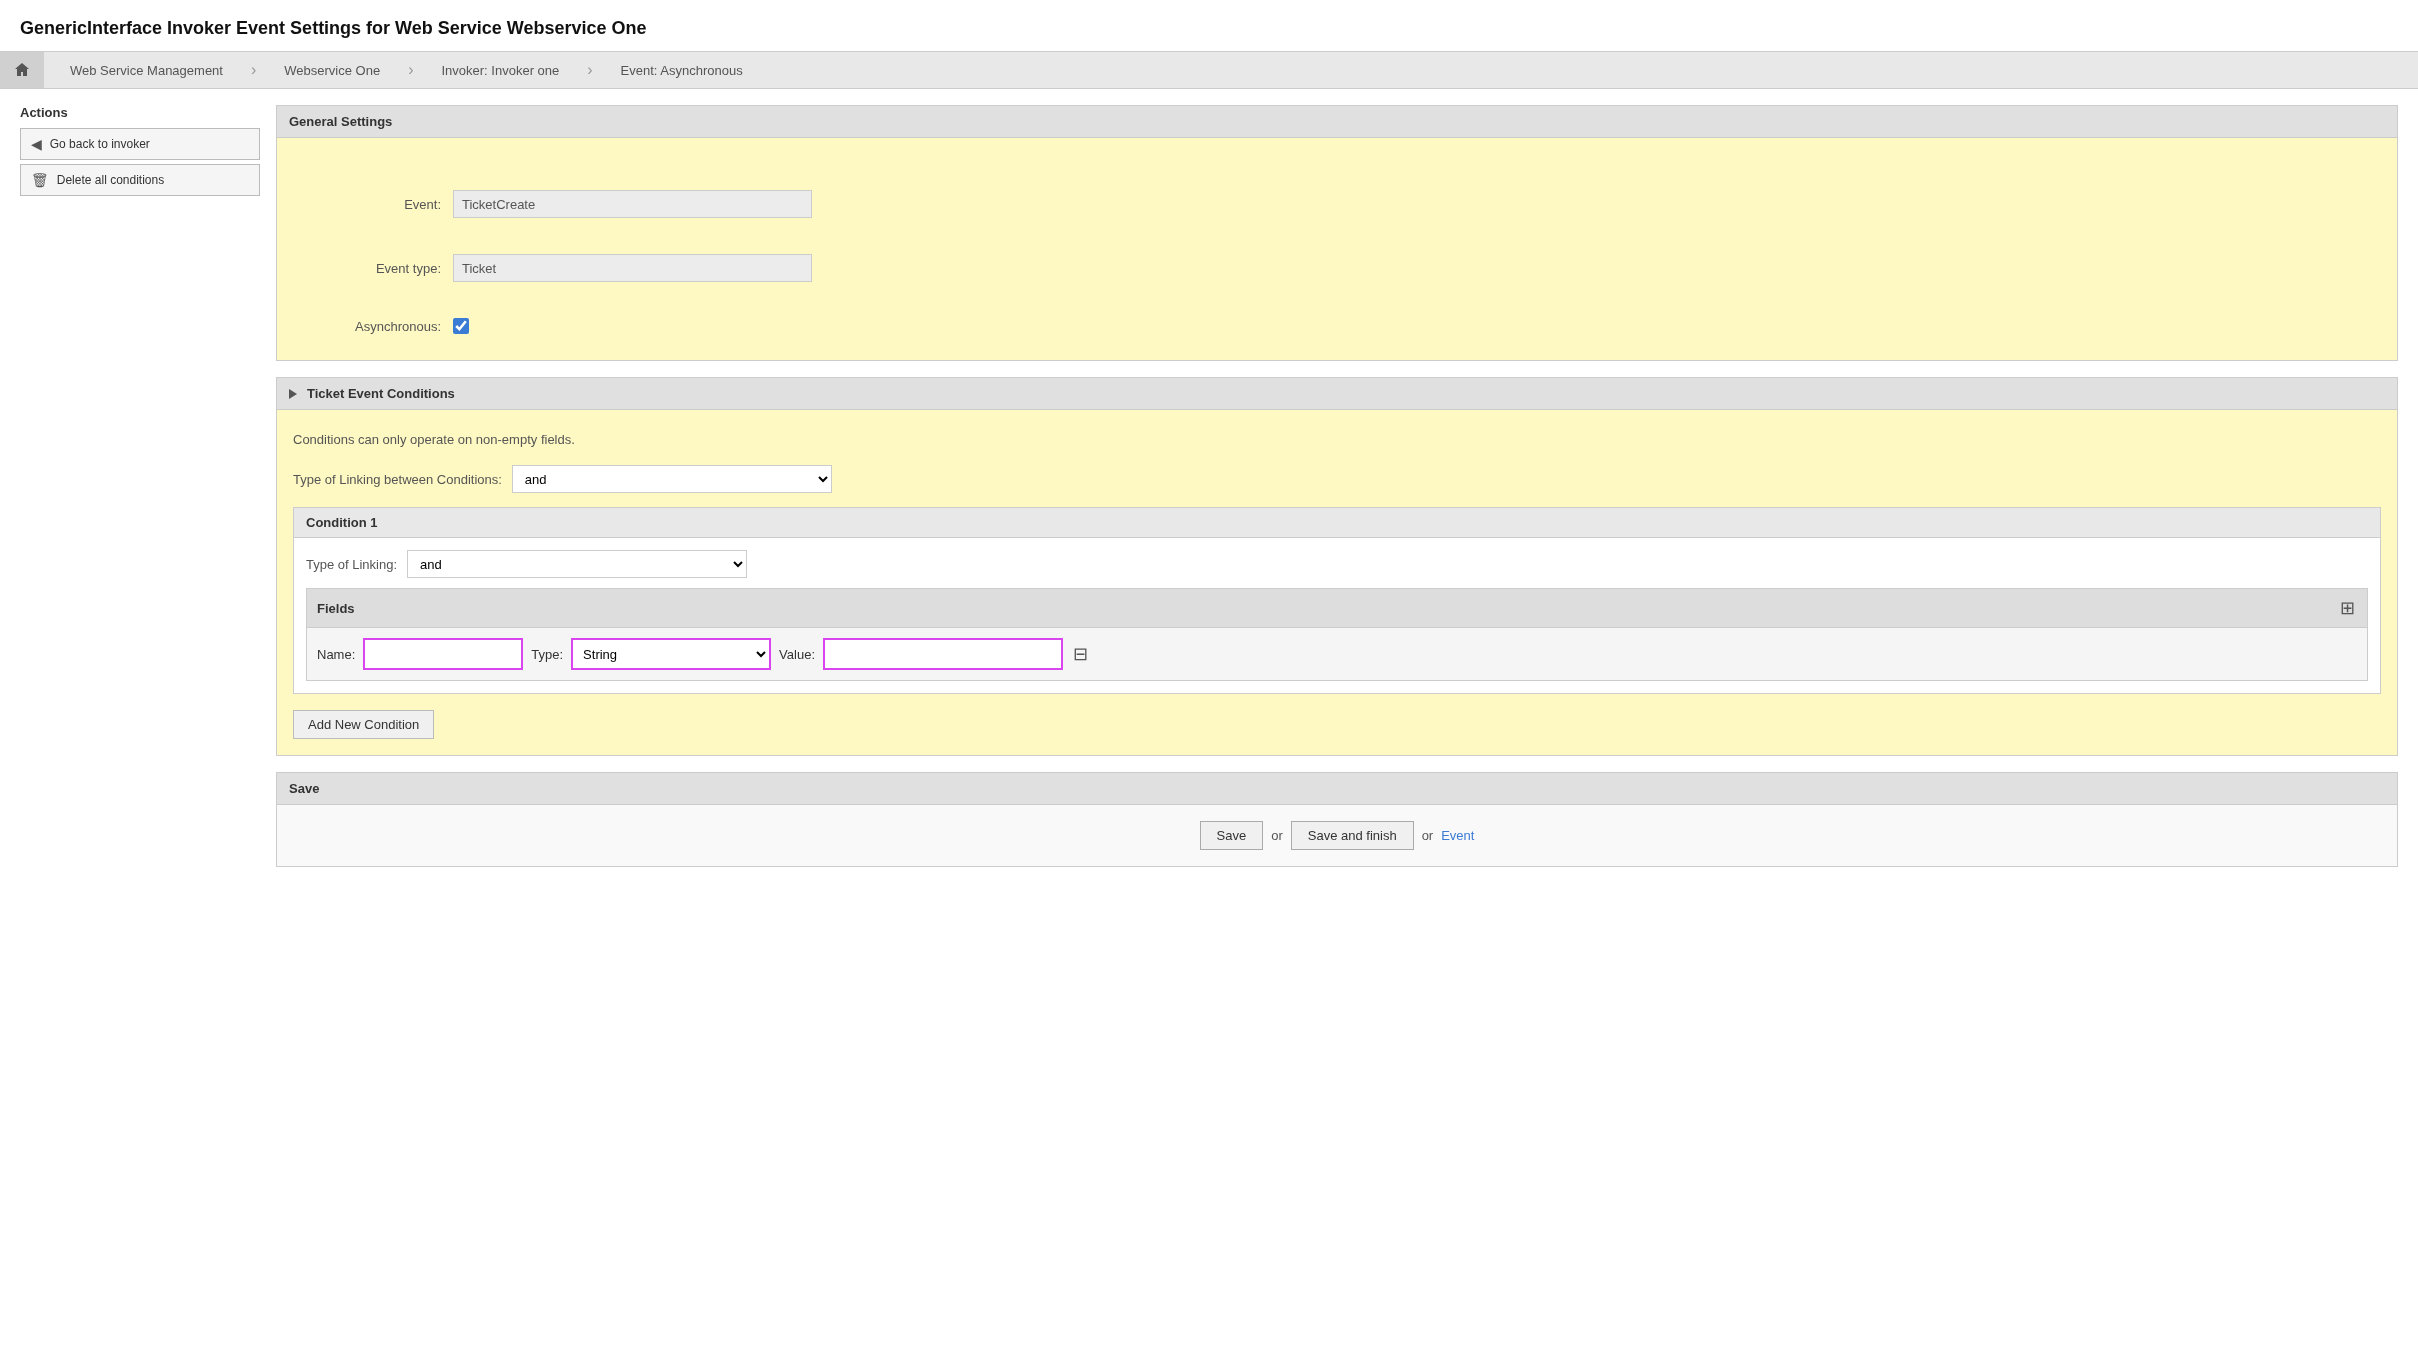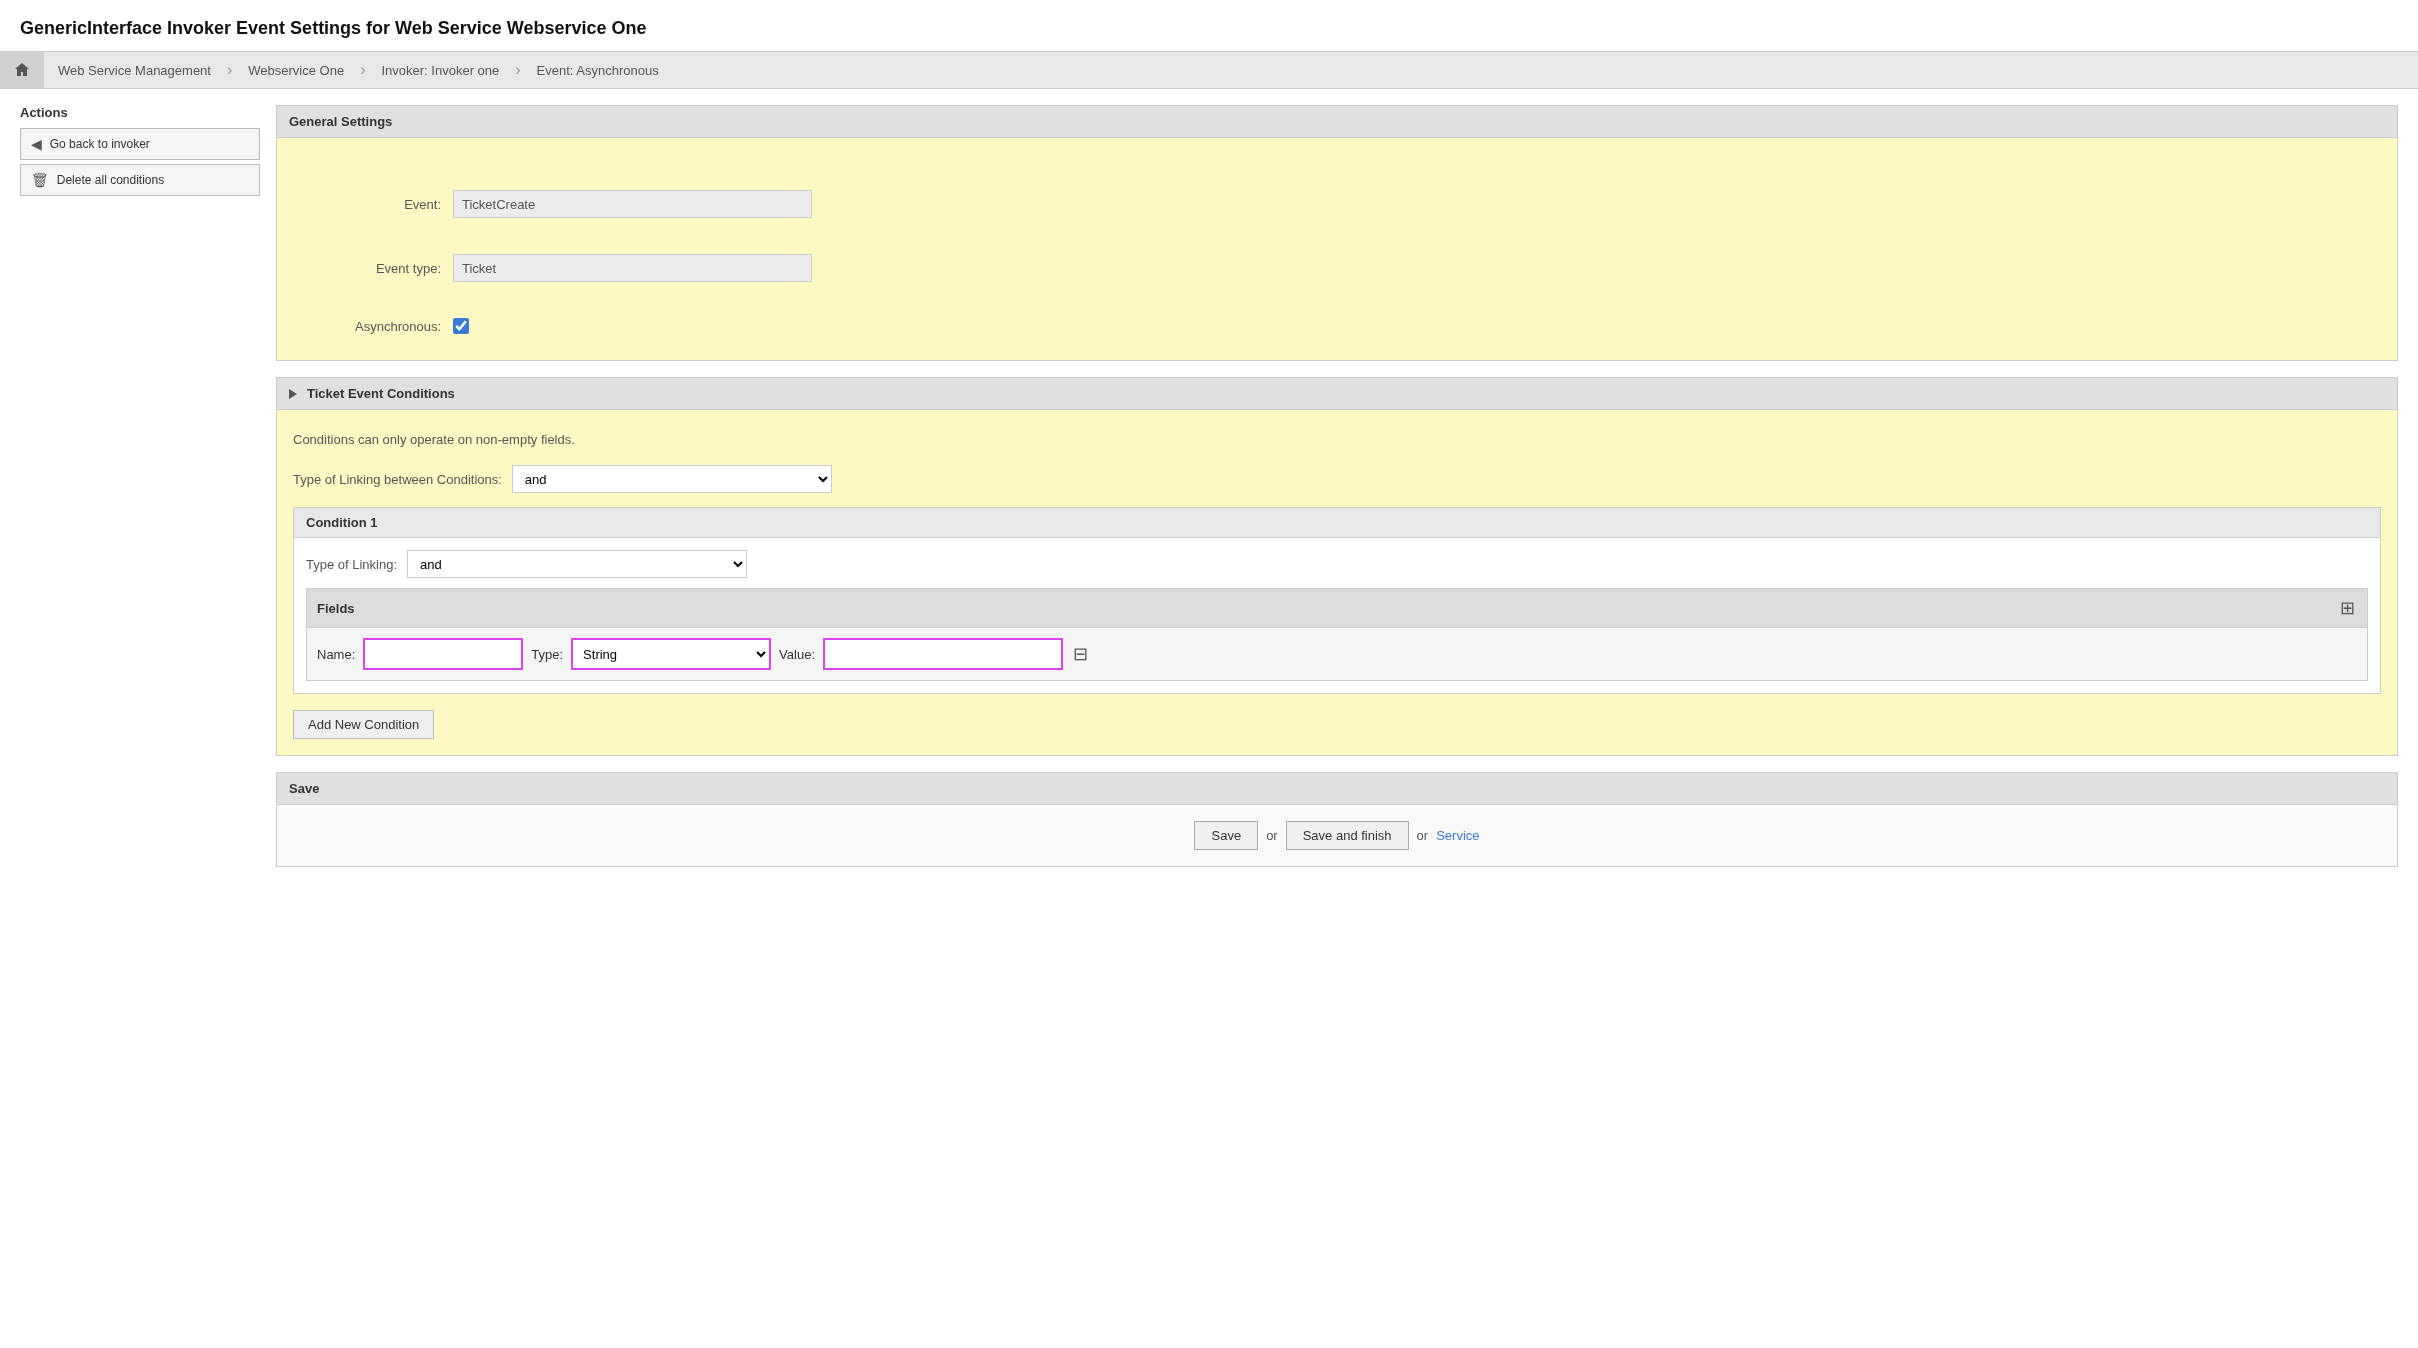--- a/index.html
+++ b/index.html
@@ -19,21 +19,21 @@
       display: flex;
       align-items: center;
       background: #e8e8e8;
       padding: 0;
       border-top: 1px solid #ccc;
       border-bottom: 1px solid #ccc;
     }
     .breadcrumb-item {
       display: flex;
       align-items: center;
-      padding: 10px 14px;
+      padding: 10px 26px;
       font-size: 13px;
       color: #555;
       position: relative;
     }
     .breadcrumb-item.home {
       background: #d0d0d0;
       padding: 10px 14px;
     }
     .breadcrumb-item.home svg {
       width: 16px; height: 16px;
@@ -429,18 +429,18 @@
       </div>
     </div>
 
     <div class="save-section">
       <div class="save-section-header">Save</div>
       <div class="save-section-body">
         <button class="save-btn">Save</button>
         <span class="or-text">or</span>
         <button class="save-finish-btn">Save and finish</button>
         <span class="or-text">or</span>
-        <a class="cancel-link" href="#">Service</a>
+        <a class="cancel-link" href="#">Event</a>
       </div>
     </div>
 
   </div>
 </div>
 
 </body></html>

